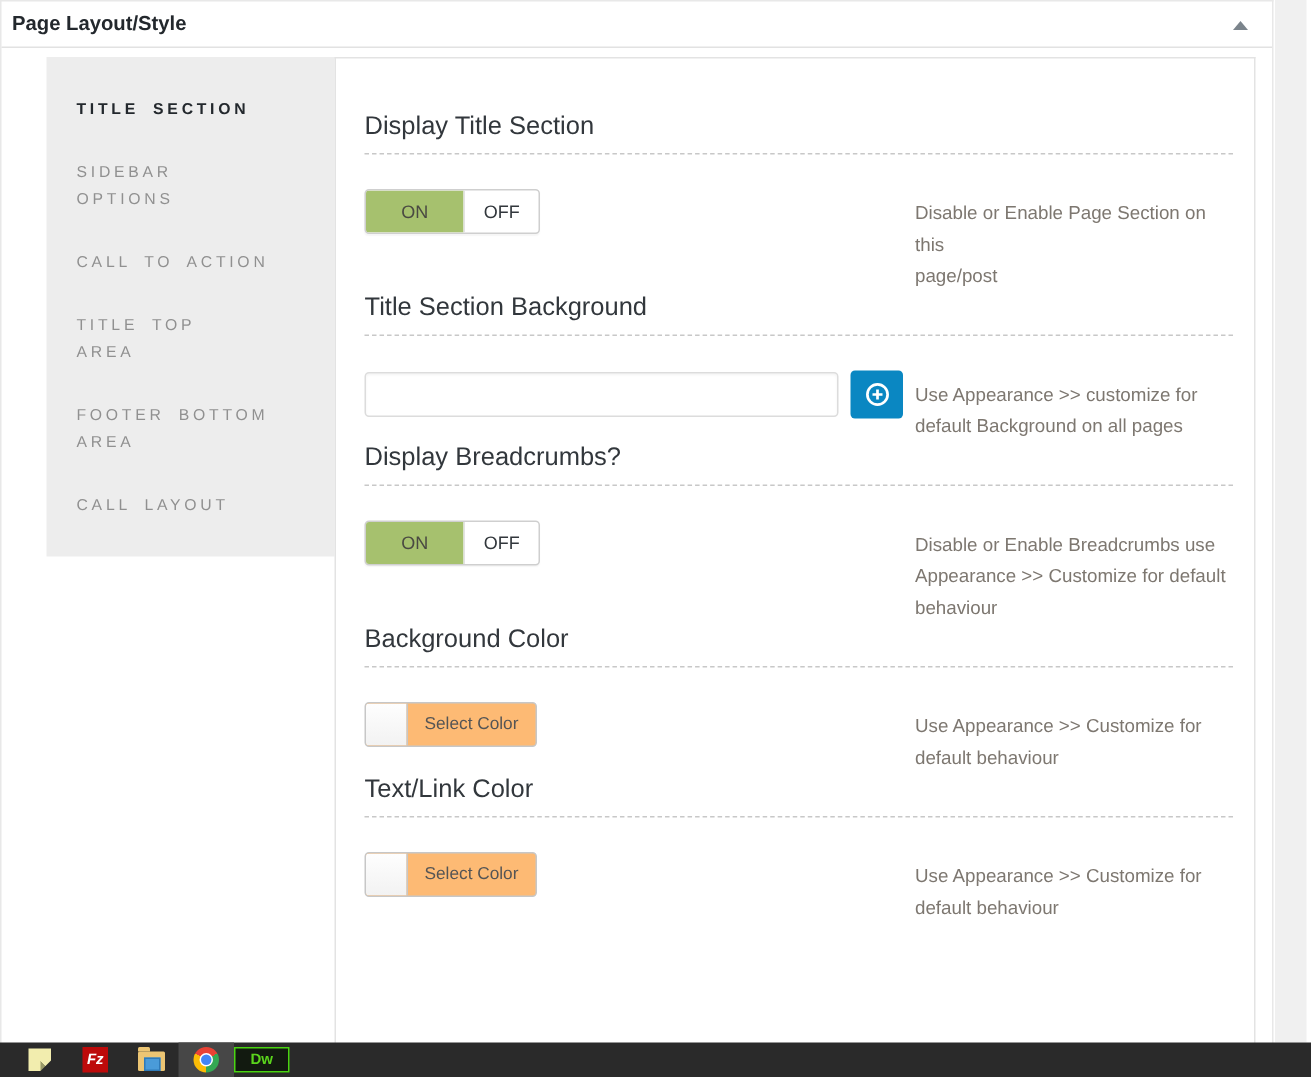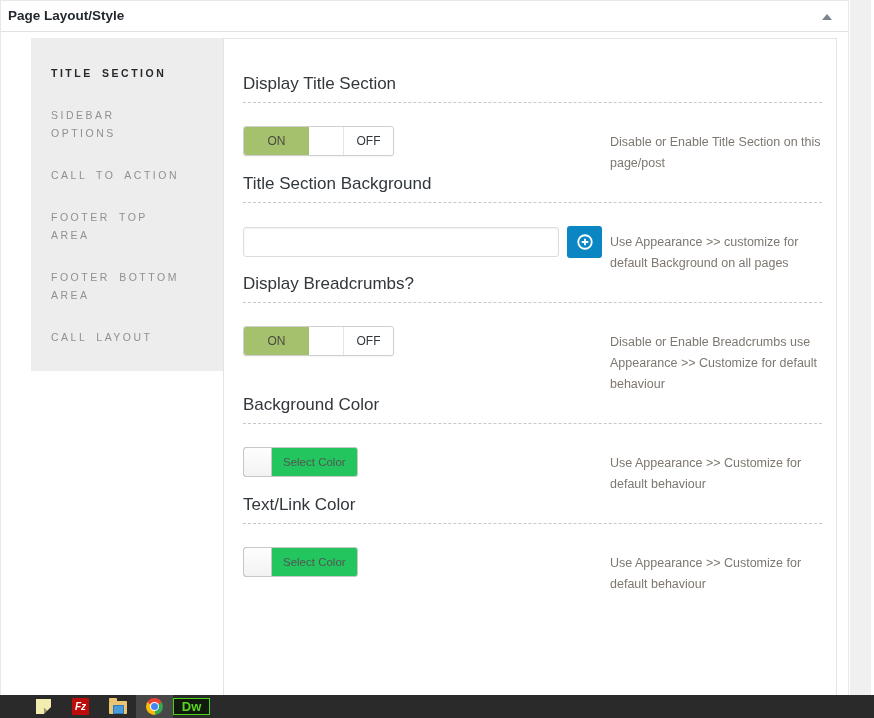--- a/index.html
+++ b/index.html
@@ -64,57 +64,57 @@
     display:inline-flex; height:30px; border:1px solid #cfcfcf; border-radius:3px;
     overflow:hidden; background:#fff; font-size:12px; cursor:pointer;
     box-shadow:0 1px 1px rgba(0,0,0,0.04);
   }
   .toggle-on {
     width:65px; background:#a6c16e; color:#4a4a42;
     display:flex; align-items:center; justify-content:center;
   }
   .toggle-off {
     width:50px; color:#32373c; border-left:1px solid #e3e3e3;
-    display:flex; align-items:center; justify-content:center;margin-left:34px;
+    display:flex; align-items:center; justify-content:center;
   }
 
   
   .input-wrap { display:flex; align-items:center; }
   .bg-input {
     width:316px; height:30px; border:1px solid #dcdcdc; border-radius:3px;
     padding:0 8px; font-size:13px; background:#fff;
     box-shadow:inset 0 1px 2px rgba(0,0,0,0.05); outline:none;
     font-family:"Liberation Sans", sans-serif;
   }
   .add-btn {
     width:35px; height:32px; margin-left:8px; border:none; border-radius:3px;
     background:#0a87c2; display:flex; align-items:center; justify-content:center;
     cursor:pointer;
   }
 
   
   .color-btn {
     display:inline-flex; height:30px; border:1px solid #c7c7c7; border-radius:3px;
-    background:#22c55e; overflow:hidden; cursor:pointer;justify-content:space-between;
+    background:#fdba74; overflow:hidden; cursor:pointer;justify-content:space-between;
   }
   .color-swatch {
     width:28px; background:linear-gradient(#fefefe,#f2f2f2);
     border-right:1px solid #c7c7c7;
   }
   .color-label { padding:0 11px; line-height:28px; font-size:11.5px; color:#555; }
 
   
   .scroll-strip {
     position:absolute; right:3px; top:0; width:21px; height:695px; background:#f0f0f0;
   }
 
   
   .taskbar {
     position:absolute; left:0; bottom:0; width:874px; height:23px;
-    background:#2a2a2a; display:flex; align-items:stretch; padding-left:25px; z-index:5;
+    background:#2a2a2a; display:flex; align-items:stretch; padding-left:8px; z-index:5;
   }
   .task-slot {
     width:37px; display:flex; align-items:center; justify-content:center; cursor:pointer;
   }
   .task-slot.active { background:#474747; }
 
   .note-icon { width:15px; height:15px; background:#f2edae; position:relative; }
   .note-icon::after {
     content:""; position:absolute; right:0; bottom:0;
     border-style:solid; border-width:0 0 7px 7px;
@@ -145,54 +145,54 @@
   .chrome-icon::before {
     content:""; position:absolute; left:4px; top:4px; width:9px; height:9px;
     background:#fff; border-radius:50%;
   }
   .chrome-icon::after {
     content:""; position:absolute; left:5px; top:5px; width:7px; height:7px;
     background:#4285f4; border-radius:50%;
   }
   .dw-icon {
     width:39px; height:17px; background:#121a10; border:1px solid #4ad412;
-    color:#5ad41c; font-size:13px; font-weight:bold;
+    color:#5ad41c; font-size:10px; font-weight:bold;
     display:flex; align-items:center; justify-content:center;
   }
 </style>
 </head>
 <body>
 
 <div class="metabox">
   <div class="metabox-header">
     <div class="metabox-title">Page Layout/Style</div>
     <div class="collapse-tri"></div>
   </div>
 
   <div class="tabs">
     <div class="tab-item active">TITLE SECTION</div>
     <div class="tab-item">SIDEBAR
 OPTIONS</div>
     <div class="tab-item">CALL TO ACTION</div>
-    <div class="tab-item">FOOTER TOP
+    <div class="tab-item">TITLE TOP
 AREA</div>
     <div class="tab-item">FOOTER BOTTOM
 AREA</div>
     <div class="tab-item">CALL LAYOUT</div>
   </div>
 
   <div class="panel">
 
     <h3 class="sec-heading first">Display Title Section</h3>
     <div class="row">
       <div class="toggle">
         <div class="toggle-on">ON</div>
         <div class="toggle-off">OFF</div>
       </div>
-      <div class="desc">Disable or Enable Title Section on this
+      <div class="desc">Disable or Enable Page Section on this
 page/post</div>
     </div>
 
     <h3 class="sec-heading">Title Section Background</h3>
     <div class="row">
       <div class="input-wrap">
         <input class="bg-input" type="text" value="" style="">
         <button class="add-btn">
           <span style="display:flex;">
             <svg width="18" height="18" viewBox="0 0 20 20">

